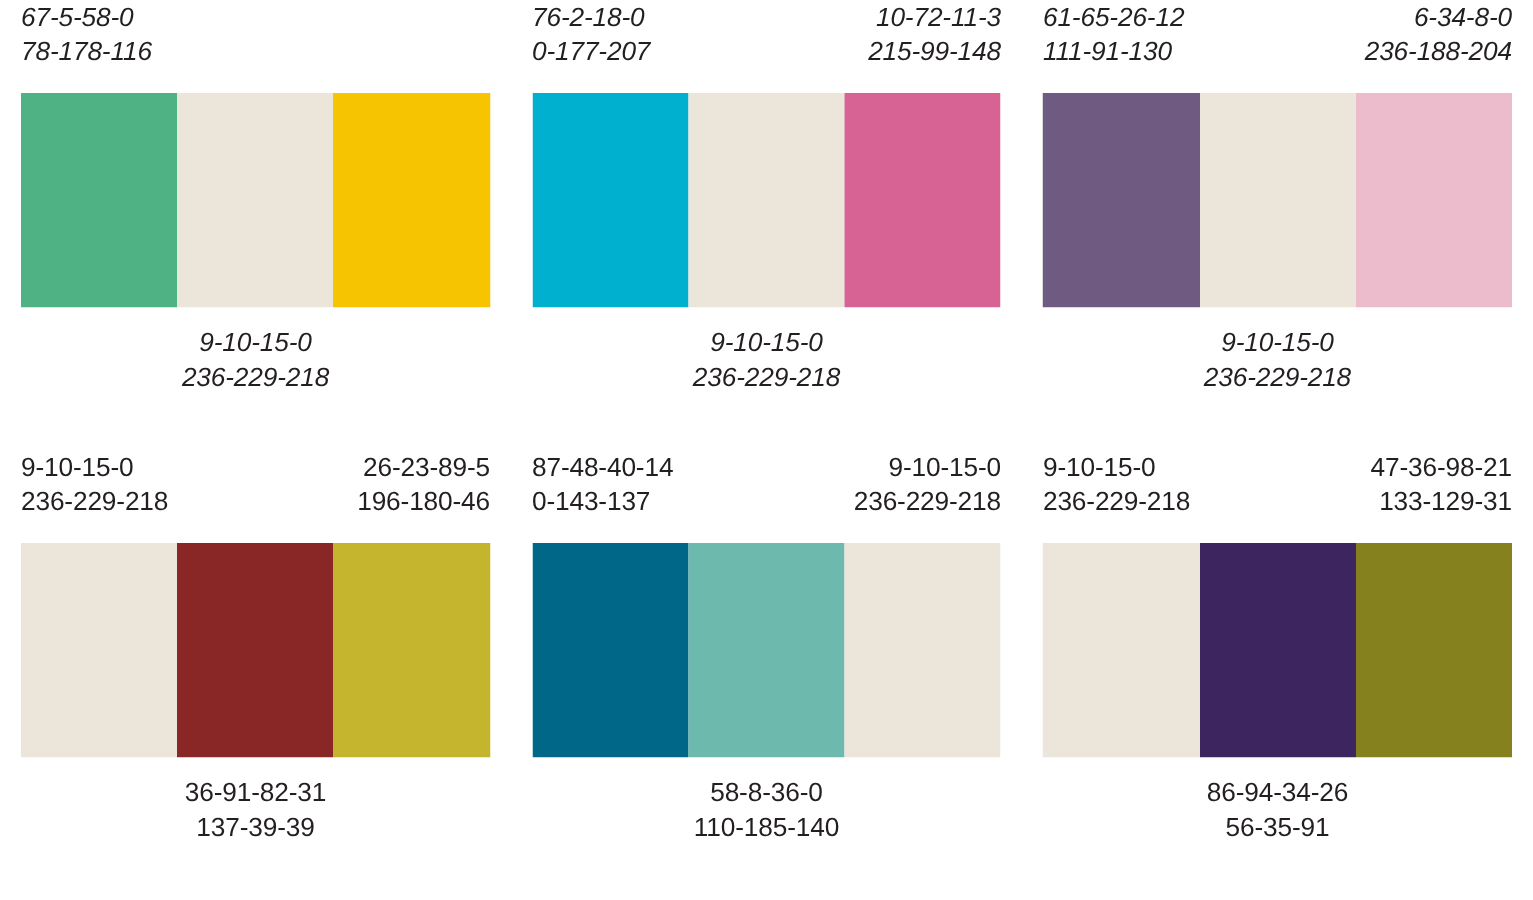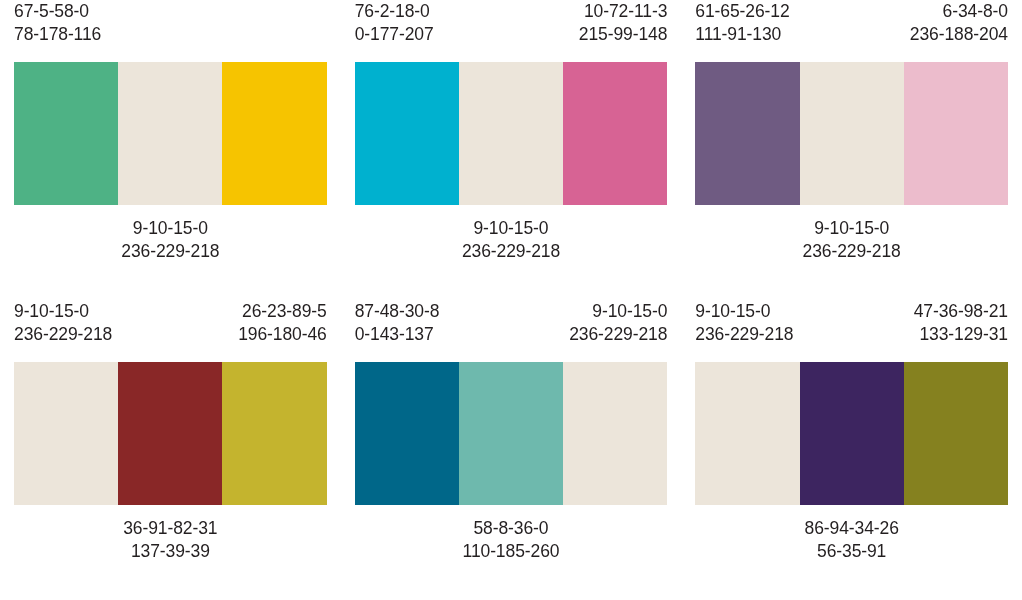--- a/index.html
+++ b/index.html
@@ -16,21 +16,21 @@
   }
   .sheet {
     position: relative;
     width: 1022px;
     height: 600px;
   }
   .palette-row {
     display: flex;
     width: 1022px;
   }
-  .palette-row.row-1 { height: 300px; }
+  .palette-row.row-1 { height: 300px; font-style: italic; }
   .palette-row.row-2 { height: 300px; }
 
   .palette-card {
     position: relative;
     width: 340.66px;
     box-sizing: border-box;
     padding: 0;
   }
 
   .labels-top {
@@ -164,36 +164,36 @@
       </div>
       <div class="labels-bottom">
         <div class="cmyk">36-91-82-31</div>
         <div class="rgb">137-39-39</div>
       </div>
     </div>
 
     <div class="palette-card">
       <div class="labels-top">
         <div class="label-col left">
-          <div class="cmyk">87-48-30-8</div>
+          <div class="cmyk">87-48-40-14</div>
           <div class="rgb">0-143-137</div>
         </div>
         <div class="label-col right">
           <div class="cmyk">9-10-15-0</div>
           <div class="rgb">236-229-218</div>
         </div>
       </div>
       <div class="swatch-block">
         <div class="swatch" style="background-color: rgb(0, 103, 137);"></div>
         <div class="swatch" style="background-color: rgb(110, 185, 173);"></div>
         <div class="swatch" style="background-color: rgb(236, 229, 218);"></div>
       </div>
       <div class="labels-bottom">
         <div class="cmyk">58-8-36-0</div>
-        <div class="rgb">110-185-260</div>
+        <div class="rgb">110-185-140</div>
       </div>
     </div>
 
     <div class="palette-card">
       <div class="labels-top">
         <div class="label-col left">
           <div class="cmyk">9-10-15-0</div>
           <div class="rgb">236-229-218</div>
         </div>
         <div class="label-col right">

